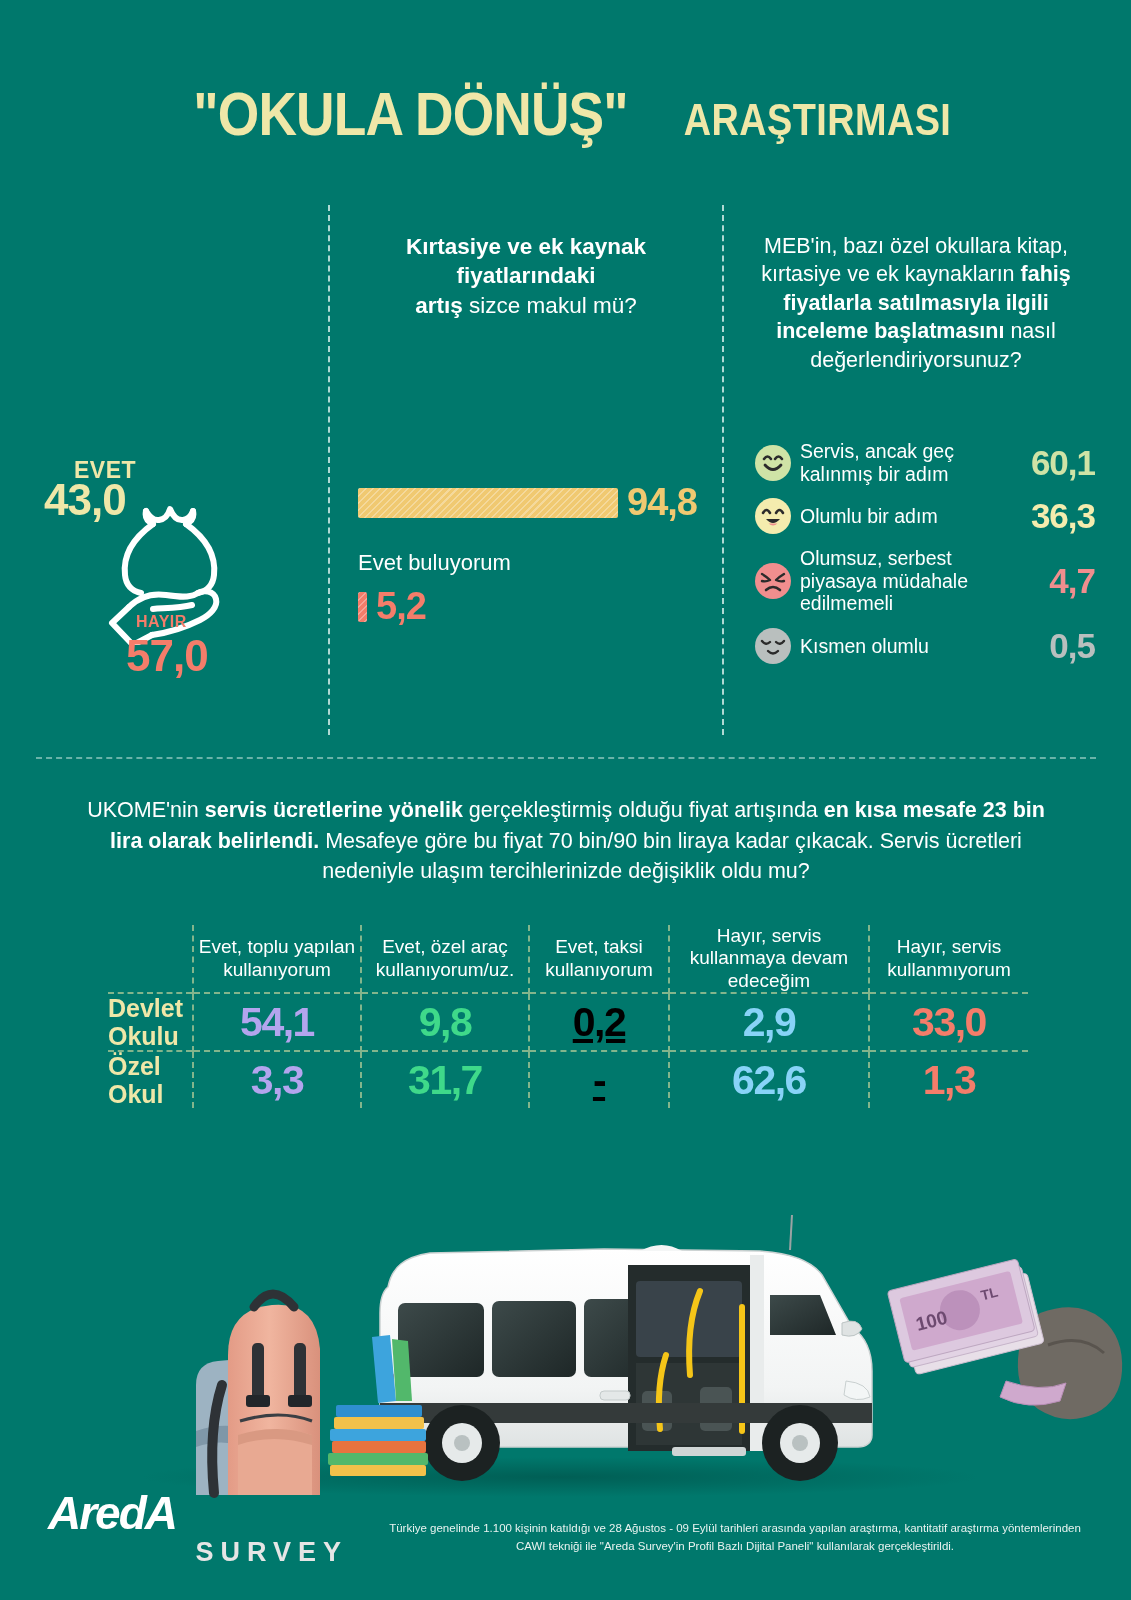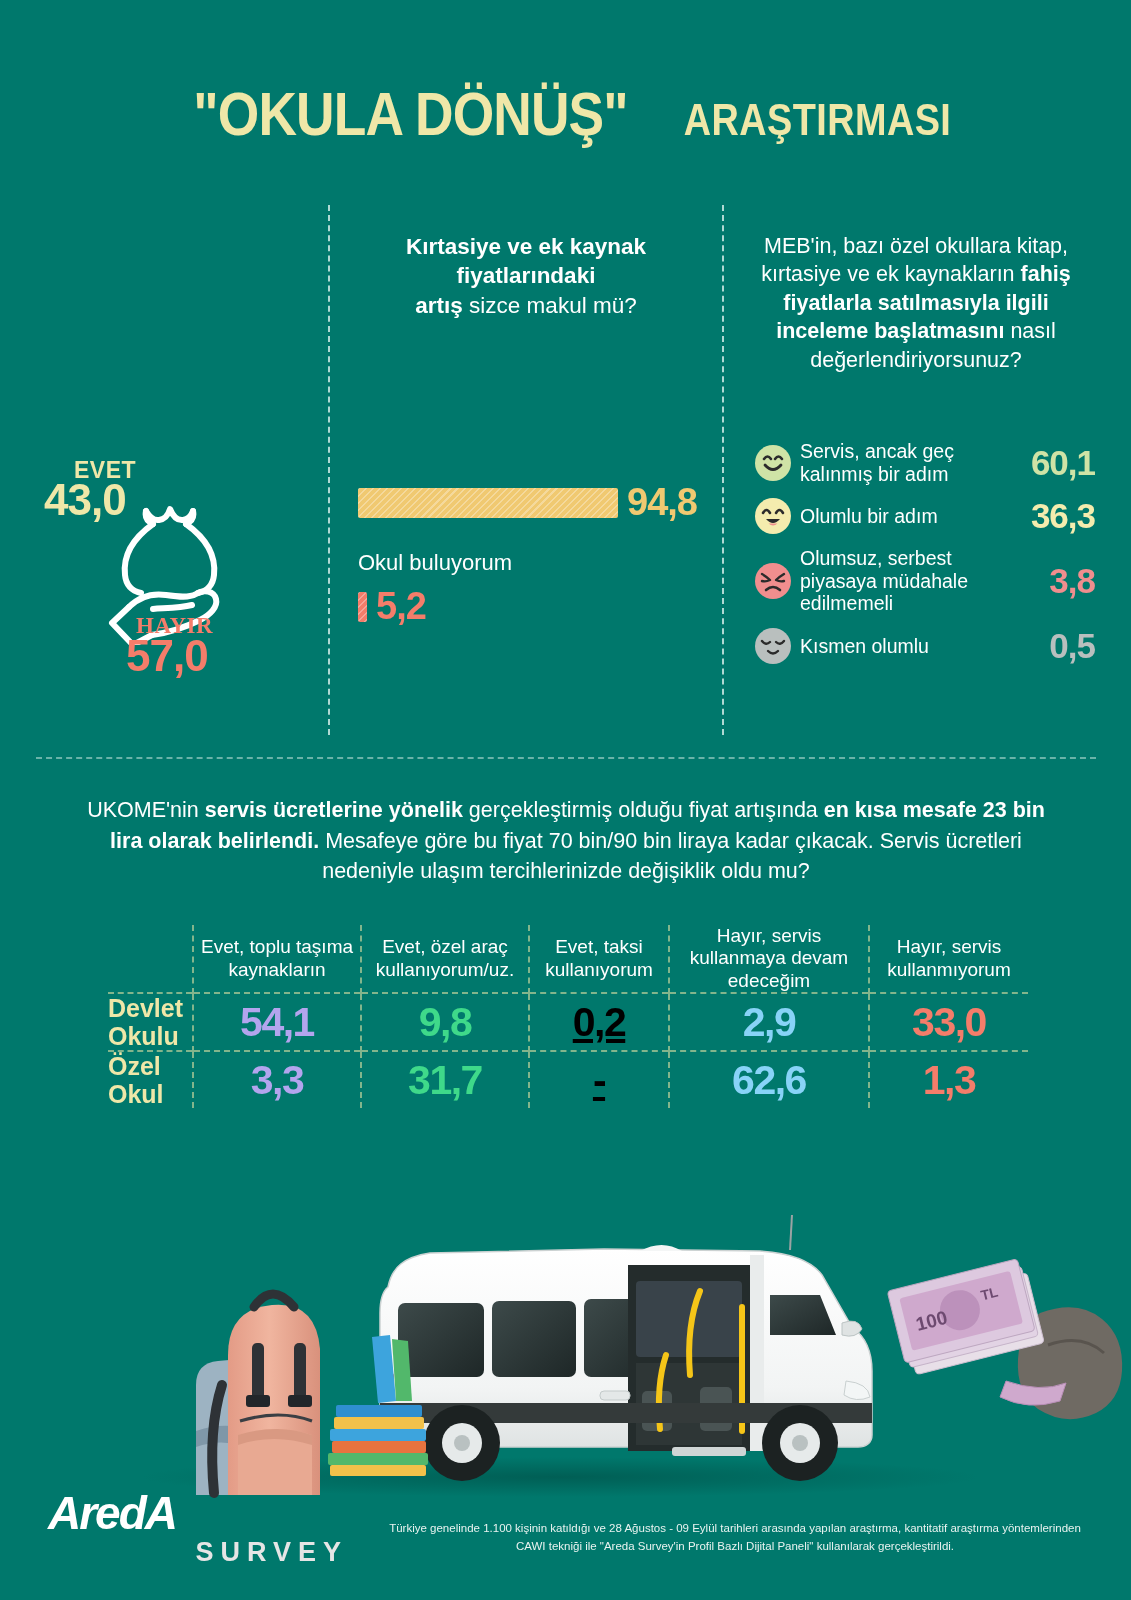--- a/index.html
+++ b/index.html
@@ -63,22 +63,22 @@
     position:absolute; left:60px; top:12px;
     font-family:"Liberation Sans Narrow","Liberation Sans",sans-serif;
     font-size:23px; font-weight:bold; color:#efe7a8; letter-spacing:.5px;
   }
   .evet-val{
     position:absolute; left:30px; top:30px;
     font-size:44px; font-weight:bold; color:#efe7a8; letter-spacing:-1px;
   }
   .hayir-lbl{
     position:absolute; left:122px; top:168px;
-    font-family:Liberation Serif, serif;
-    font-size:23px; font-weight:bold; color:#f47d6a; letter-spacing:.5px;
+    font-family:Liberation Sans, sans-serif;
+    font-size:16px; font-weight:bold; color:#f47d6a; letter-spacing:.5px;
   }
   .hayir-val{
     position:absolute; left:112px; top:186px;
     font-size:44px; font-weight:bold; color:#f47d6a; letter-spacing:-1px;
   }
   .bag-svg{ position:absolute; left:82px; top:50px; }
 
   
   .barblock{ position:absolute; left:358px; top:472px; width:360px; }
   .bar-lbl{ font-size:22px; line-height:1.22; color:#ffffff; }
@@ -215,21 +215,21 @@
       <b>fiyatlarındaki</b><br>
       <b>artış</b><span> sizce makul mü?</span>
     </div>
   </div>
 
   <div class="barblock">
     <div class="bar-row">
       <div class="bar gold"></div>
       <div class="bar-val gold">94,8</div>
     </div>
-    <div class="bar-lbl2">Okul buluyorum</div>
+    <div class="bar-lbl2">Evet buluyorum</div>
     <div class="bar-row">
       <div class="bar coral"></div>
       <div class="bar-val coral">5,2</div>
     </div>
   </div>
 
   <div class="col c3">
     <div class="q c3q">
       <span>MEB'in, bazı özel okullara kitap, kırtasiye ve ek kaynakların </span><b>fahiş fiyatlarla satılmasıyla ilgili inceleme başlatmasını</b><span> nasıl değerlendiriyorsunuz?</span>
     </div>
@@ -264,21 +264,21 @@
 
     <div class="emorow">
       <div class="emo pink">
         <svg width="36" height="36" viewBox="0 0 36 36">
           <path d="M7 11 q5 3 8 6 q-4 2 -8 1" stroke="#2b2b2b" stroke-width="2.4" fill="none" stroke-linecap="round" stroke-linejoin="round"></path>
           <path d="M29 11 q-5 3 -8 6 q4 2 8 1" stroke="#2b2b2b" stroke-width="2.4" fill="none" stroke-linecap="round" stroke-linejoin="round"></path>
           <path d="M11 27 q7 -6 14 0" stroke="#2b2b2b" stroke-width="2.6" fill="none" stroke-linecap="round"></path>
         </svg>
       </div>
       <div class="emo-txt">Olumsuz, serbest piyasaya müdahale edilmemeli</div>
-      <div class="emo-val pink">3,8</div>
+      <div class="emo-val pink">4,7</div>
     </div>
 
     <div class="emorow">
       <div class="emo grey">
         <svg width="36" height="36" viewBox="0 0 36 36">
           <path d="M7 13 q4 5 8 1" stroke="#2b2b2b" stroke-width="2.4" fill="none" stroke-linecap="round"></path>
           <path d="M21 14 q4 4 8 -1" stroke="#2b2b2b" stroke-width="2.4" fill="none" stroke-linecap="round"></path>
           <path d="M13 23 q5 5 10 0" stroke="#2b2b2b" stroke-width="2.4" fill="none" stroke-linecap="round"></path>
         </svg>
       </div>
@@ -298,21 +298,21 @@
         <col class="col-rowlbl">
           <col style="width:168px">
           <col style="width:168px">
           <col style="width:140px">
           <col style="width:200px">
           <col style="width:159px">
       </colgroup>
       <thead>
         <tr>
           <th></th>
-          <th class="th-lbl vsep">Evet, toplu taşıma kaynakların</th>
+          <th class="th-lbl vsep">Evet, toplu yapılan kullanıyorum</th>
           <th class="th-lbl vsep">Evet, özel araç kullanıyorum/uz.</th>
           <th class="th-lbl vsep">Evet, taksi kullanıyorum</th>
           <th class="th-lbl vsep">Hayır, servis kullanmaya devam edeceğim</th>
           <th class="th-lbl vsep">Hayır, servis kullanmıyorum</th>
         </tr>
       </thead>
       <tbody>
         <tr>
           <td class="rowlabel hsep-top">Devlet Okulu</td>
           <td class="cellval v-purple vsep hsep-top">54,1</td>

